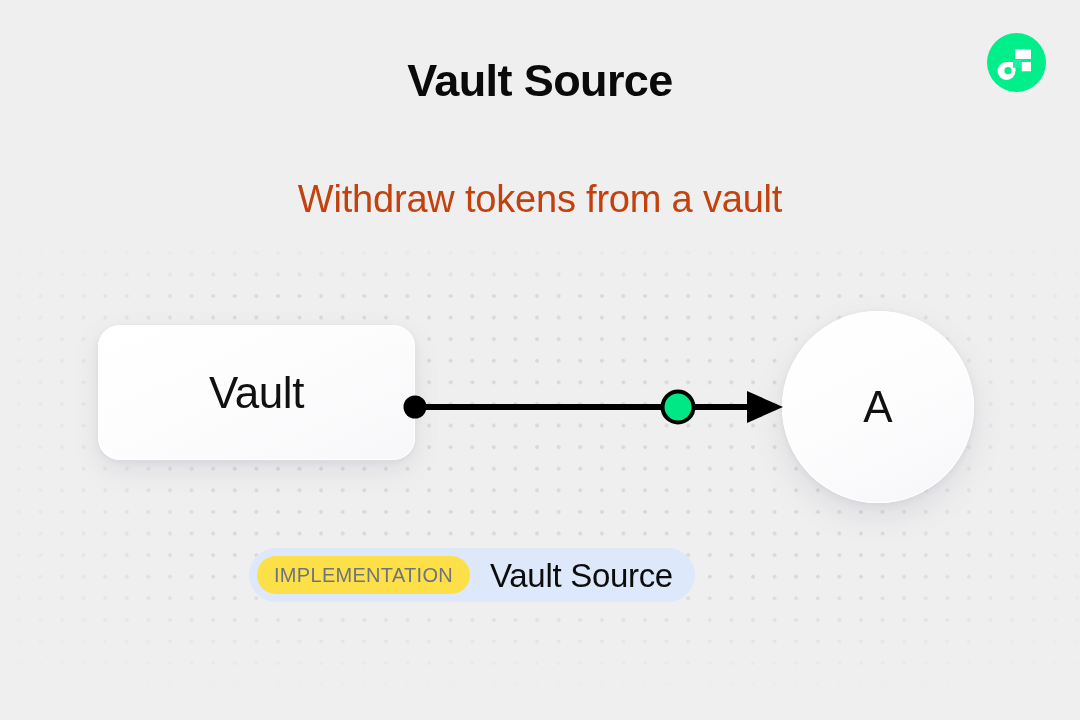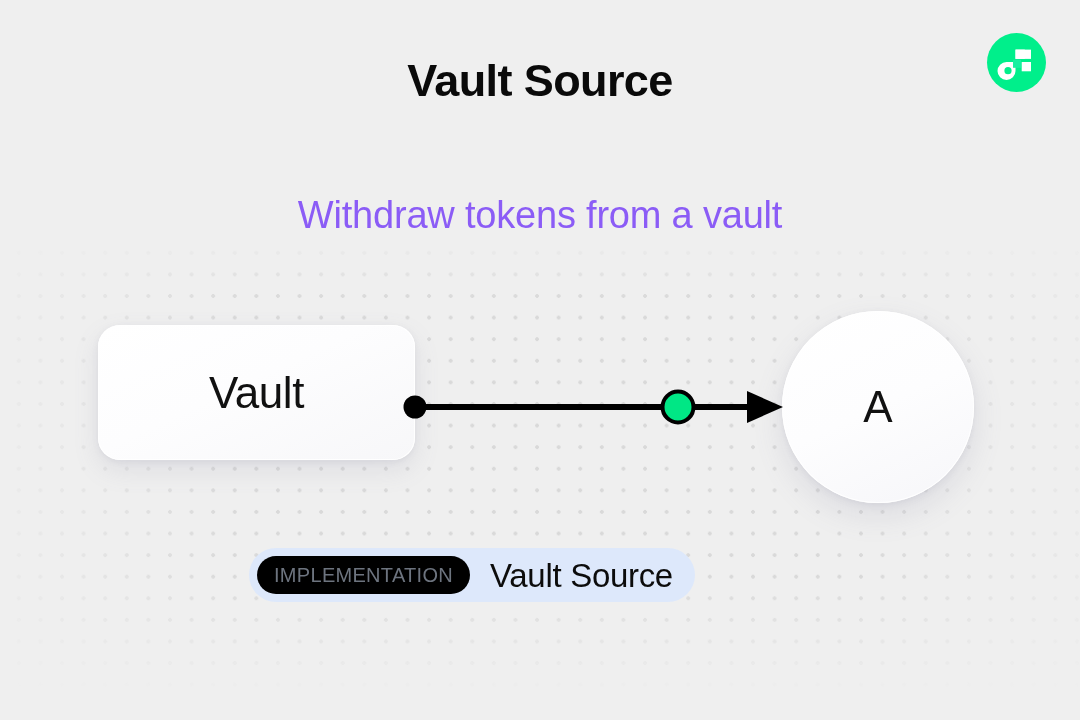--- a/index.html
+++ b/index.html
@@ -52,27 +52,27 @@
     text-align: center;
     font-size: 45px;
     font-weight: 700;
     letter-spacing: -0.6px;
     color: #0a0a0a;
     line-height: 1;
   }
   #page-subtitle {
     position: absolute;
     left: 0;
-    top: 196px;
+    top: 180px;
     width: 1080px;
     text-align: center;
     font-size: 38px;
     font-weight: 400;
     letter-spacing: -0.2px;
-    color: #8b5cf6;
+    color: #c2410c;
     line-height: 1;
   }
 
   
   #flow-logo {
     position: absolute;
     left: 987px;
     top: 33px;
     width: 59px;
     height: 59px;
@@ -145,21 +145,21 @@
     border-radius: 27px;
     background: #dde8fb;
     display: flex;
     align-items: center;
     padding: 0 22px 0 8px;
     box-sizing: border-box;
   }
   #impl-badge-tag {
     height: 38px;
     border-radius: 19px;
-    background: #000000;
+    background: #fde047;
     display: flex;
     align-items: center;
     padding: 0 17px;
     font-size: 20px;
     font-weight: 400;
     letter-spacing: 0.3px;
     color: #6d747f;
     box-sizing: border-box;
   }
   #impl-badge-name {

